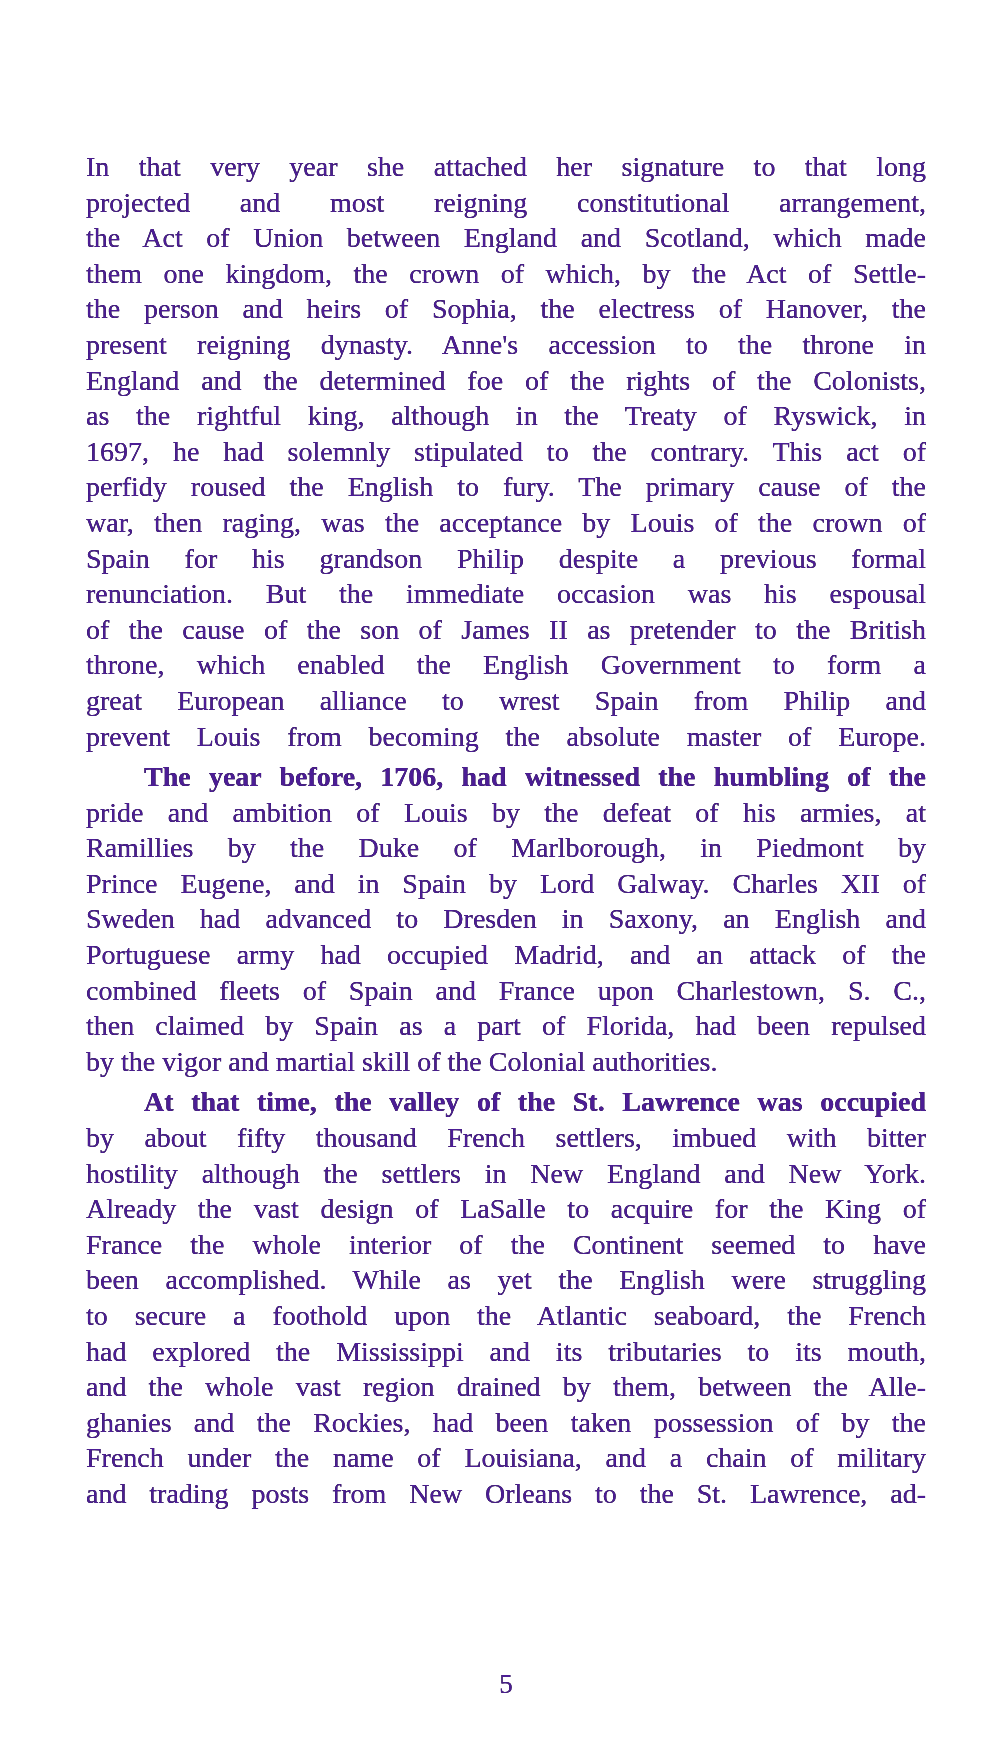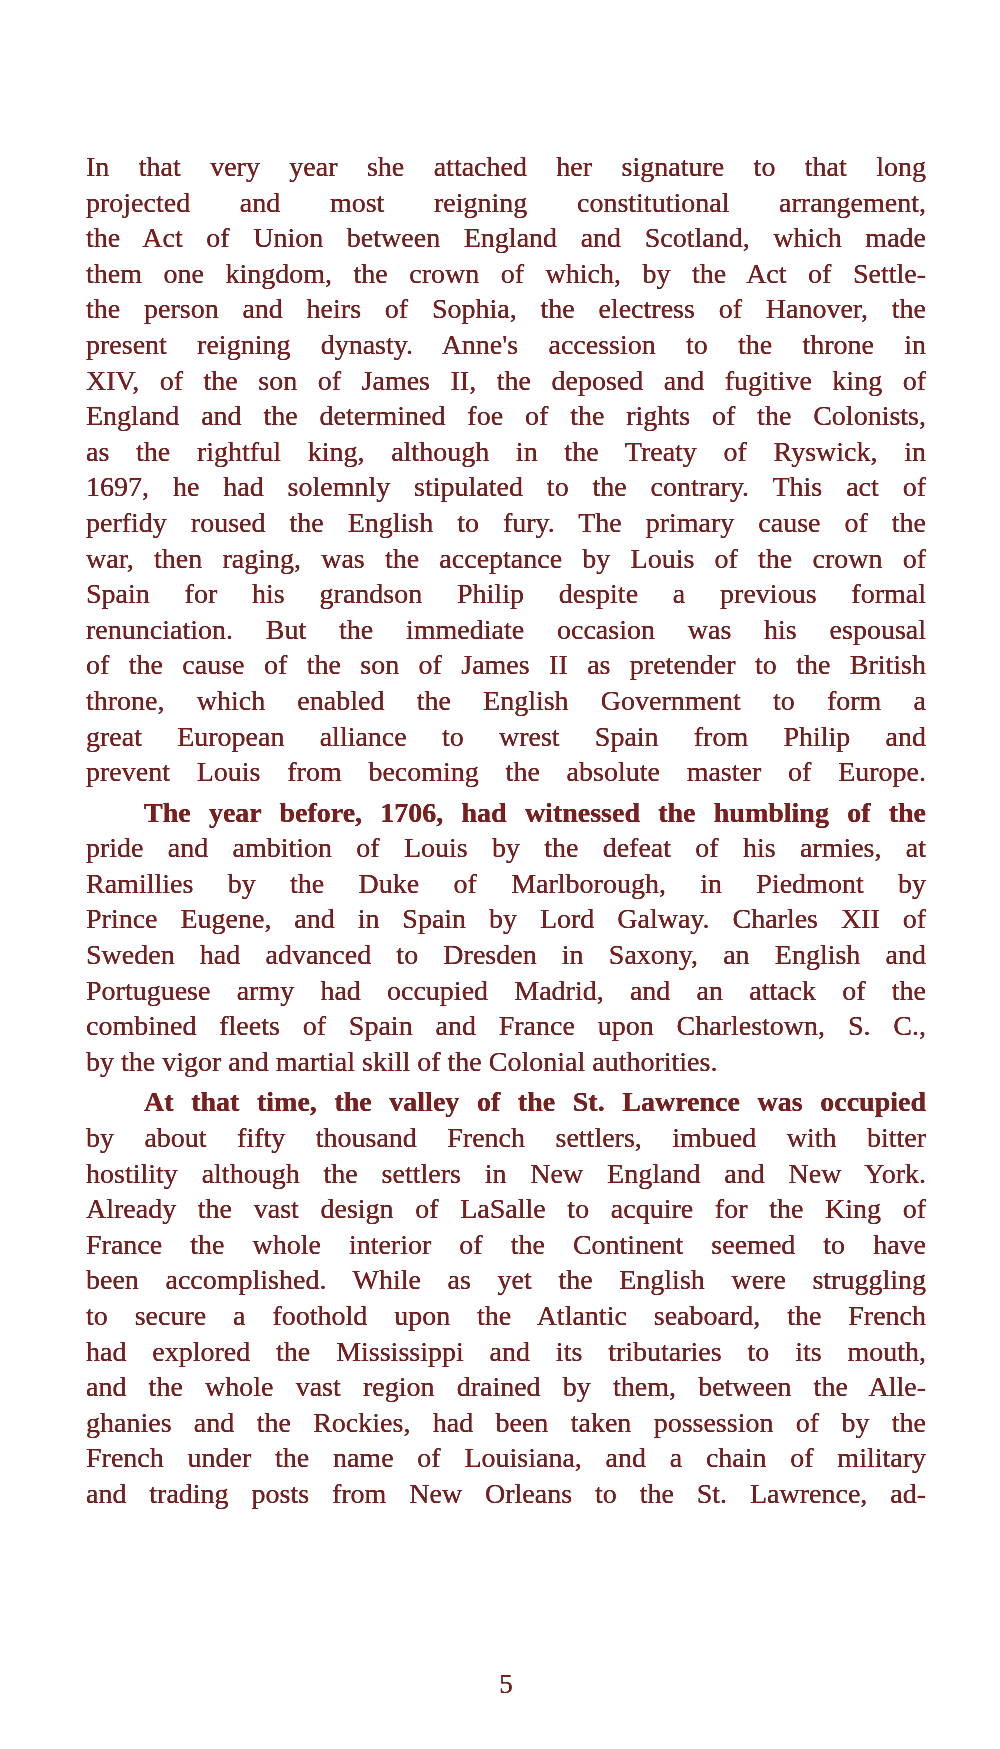--- a/index.html
+++ b/index.html
@@ -5,21 +5,21 @@
   html, body {
     margin: 0;
     padding: 0;
     background: #ffffff;
   }
   .page {
     position: relative;
     width: 1000px;
     height: 1749px;
     background: #ffffff;
-    color: #7f1d1d;
+    color: #4c1d95;
     font-family: "Liberation Serif", "DejaVu Serif", serif;
     overflow: hidden;
   }
   .text-block {
     position: absolute;
     left: 86px;
     top: 149px;
     width: 840px;
   }
   .paragraph {
@@ -58,41 +58,41 @@
 
 <div class="page">
   <main class="text-block">
       <div class="paragraph">
         <div class="line">In that very year she attached her signature to that long</div>
         <div class="line">projected and most reigning constitutional arrangement,</div>
         <div class="line">the Act of Union between England and Scotland, which made</div>
         <div class="line">them one kingdom, the crown of which, by the Act of Settle-</div>
         <div class="line">the person and heirs of Sophia, the electress of Hanover, the</div>
         <div class="line">present reigning dynasty. Anne's accession to the throne in</div>
-        <div class="line">XIV, of the son of James II, the deposed and fugitive king of</div>
         <div class="line">England and the determined foe of the rights of the Colonists,</div>
         <div class="line">as the rightful king, although in the Treaty of Ryswick, in</div>
         <div class="line">1697, he had solemnly stipulated to the contrary. This act of</div>
         <div class="line">perfidy roused the English to fury. The primary cause of the</div>
         <div class="line">war, then raging, was the acceptance by Louis of the crown of</div>
         <div class="line">Spain for his grandson Philip despite a previous formal</div>
         <div class="line">renunciation. But the immediate occasion was his espousal</div>
         <div class="line">of the cause of the son of James II as pretender to the British</div>
         <div class="line">throne, which enabled the English Government to form a</div>
         <div class="line">great European alliance to wrest Spain from Philip and</div>
         <div class="line">prevent Louis from becoming the absolute master of Europe.</div>
       </div>
       <div class="paragraph indent">
         <div class="line first">The year before, 1706, had witnessed the humbling of the</div>
         <div class="line">pride and ambition of Louis by the defeat of his armies, at</div>
         <div class="line">Ramillies by the Duke of Marlborough, in Piedmont by</div>
         <div class="line">Prince Eugene, and in Spain by Lord Galway. Charles XII of</div>
         <div class="line">Sweden had advanced to Dresden in Saxony, an English and</div>
         <div class="line">Portuguese army had occupied Madrid, and an attack of the</div>
         <div class="line">combined fleets of Spain and France upon Charlestown, S. C.,</div>
+        <div class="line">then claimed by Spain as a part of Florida, had been repulsed</div>
         <div class="line no-stretch">by the vigor and martial skill of the Colonial authorities.</div>
       </div>
       <div class="paragraph indent">
         <div class="line first">At that time, the valley of the St. Lawrence was occupied</div>
         <div class="line">by about fifty thousand French settlers, imbued with bitter</div>
         <div class="line">hostility although the settlers in New England and New York.</div>
         <div class="line">Already the vast design of LaSalle to acquire for the King of</div>
         <div class="line">France the whole interior of the Continent seemed to have</div>
         <div class="line">been accomplished. While as yet the English were struggling</div>
         <div class="line">to secure a foothold upon the Atlantic seaboard, the French</div>

